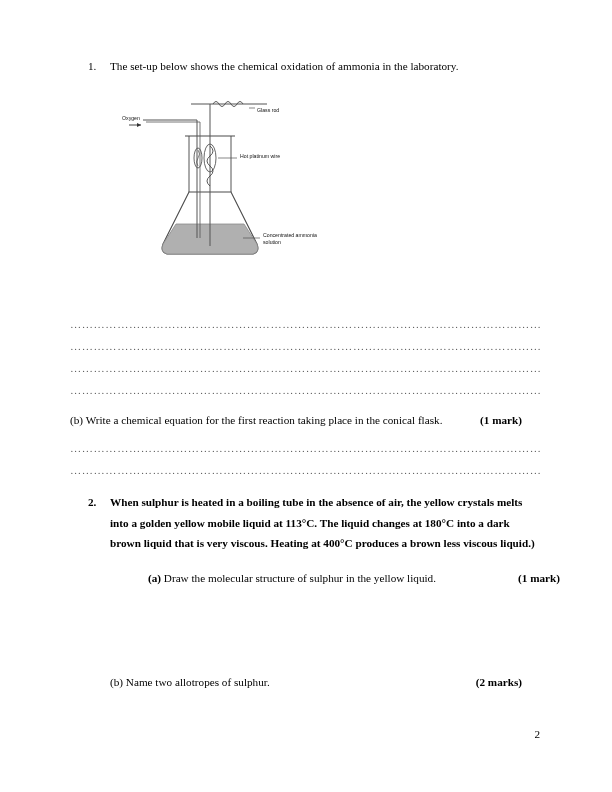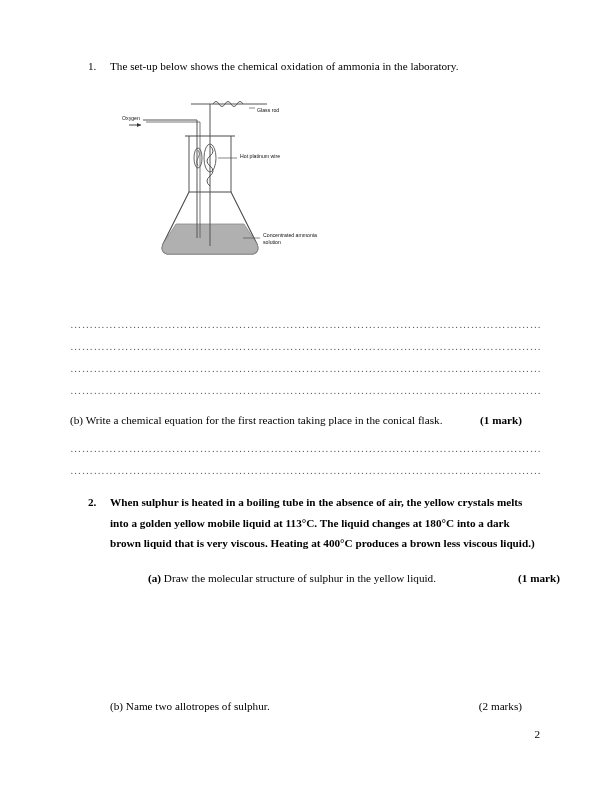--- a/index.html
+++ b/index.html
@@ -114,21 +114,21 @@
     display: flex;
     font-size: 11.2px;
     margin-left: 38px;
   }
   .q2a .ptext { flex: 1 1 auto; }
   .q2a b { font-weight: bold; }
 
   .q2b {
     position: absolute;
     left: 110px;
-    top: 700px;
+    top: 676px;
     width: 412px;
     display: flex;
     font-size: 11.2px;
     align-items: flex-end;
   }
   .q2b .ptext { flex: 1 1 auto; }
 
   .page-num {
     position: absolute;
     right: 72px;
@@ -217,18 +217,18 @@
       <span>Draw the molecular structure of sulphur in the yellow liquid.</span>
     </span>
     <span class="pmarks" style="font-weight:bold">(1 mark)</span>
   </div>
 
   <div class="q2b">
     <span class="ptext">
       <span>(b)</span>
       <span>Name two allotropes of sulphur.</span>
     </span>
-    <span class="pmarks" style="font-weight:normal">(2 marks)</span>
+    <span class="pmarks" style="font-weight:bold">(2 marks)</span>
   </div>
 
   <div class="page-num">2</div>
 
 </div>
 
 </body></html>

